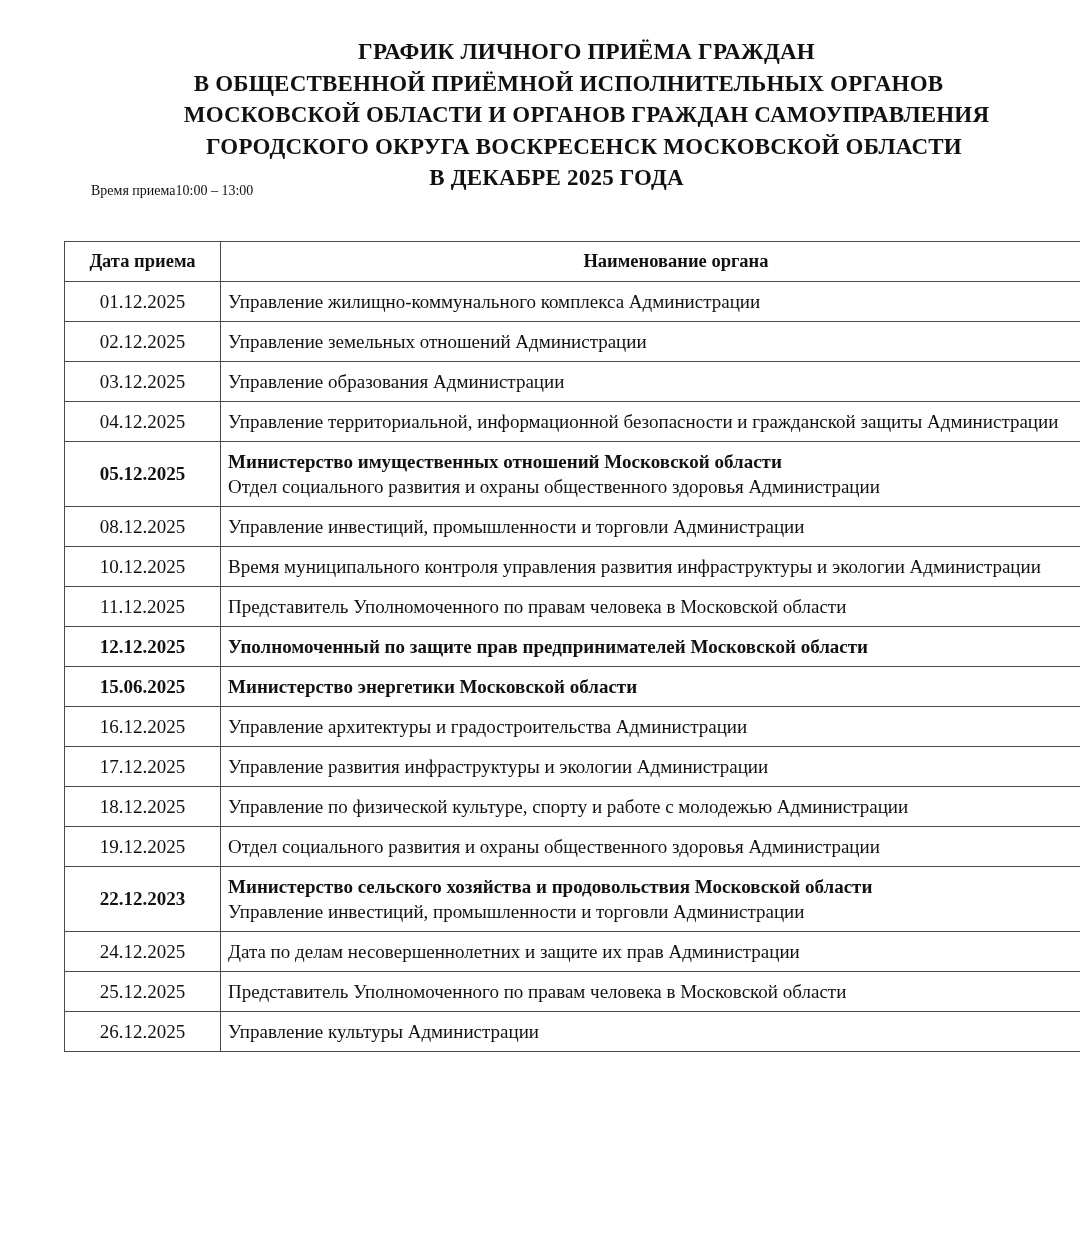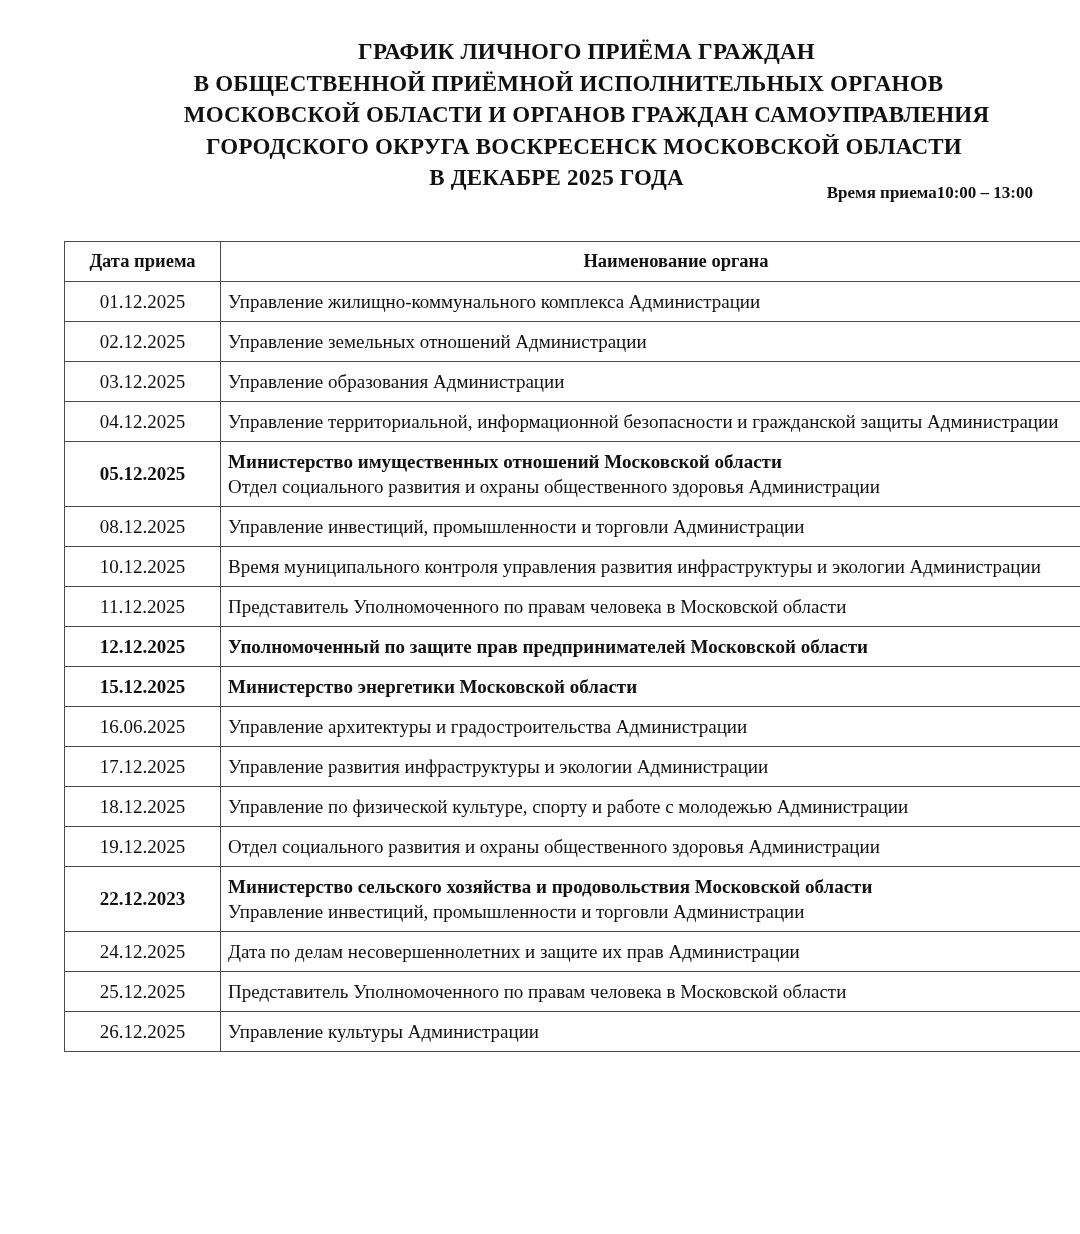--- a/index.html
+++ b/index.html
@@ -14,22 +14,22 @@
     margin-left: 46px;
   }
   .title div { white-space: nowrap; }
   .title .l1 { padding-left: 105px; }
   .title .l2 { padding-left: 69px; }
   .title .l3 { padding-left: 105px; }
   .title .l4 { padding-left: 100px; }
   .title .l5 { padding-left: 45px; }
   .time-row {
     position: absolute; top: 183px; left: 91px; width: 942px;
-    display: flex; justify-content: flex-end;
-    font-weight: bold; font-size: 17px;
+    display: flex; justify-content: flex-start;
+    font-weight: normal; font-size: 14px;
   }
   table {
     position: absolute; top: 241px; left: 64px; width: 1068px;
     border-collapse: collapse; font-size: 19px;
   }
   td, th {
     border: 1.5px solid #4a4a4a; padding: 0 7px;
   }
   th { font-weight: bold; height: 39px; font-size: 18.5px; }
   td.date { width: 141px; text-align: center; white-space: nowrap; margin-left: 47px; }
@@ -111,27 +111,27 @@
           <span class="org-line">Представитель Уполномоченного по правам человека в Московской области</span>
         </td>
       </tr>
       <tr class="single">
         <td class="date bold">12.12.2025</td>
         <td class="org">
           <span class="org-line bold">Уполномоченный по защите прав предпринимателей Московской области</span>
         </td>
       </tr>
       <tr class="single">
-        <td class="date bold">15.12.2025</td>
+        <td class="date bold">15.06.2025</td>
         <td class="org">
           <span class="org-line bold">Министерство энергетики Московской области</span>
         </td>
       </tr>
       <tr class="single">
-        <td class="date">16.06.2025</td>
+        <td class="date">16.12.2025</td>
         <td class="org">
           <span class="org-line">Управление архитектуры и градостроительства Администрации</span>
         </td>
       </tr>
       <tr class="single">
         <td class="date">17.12.2025</td>
         <td class="org">
           <span class="org-line">Управление развития инфраструктуры и экологии Администрации</span>
         </td>
       </tr>

